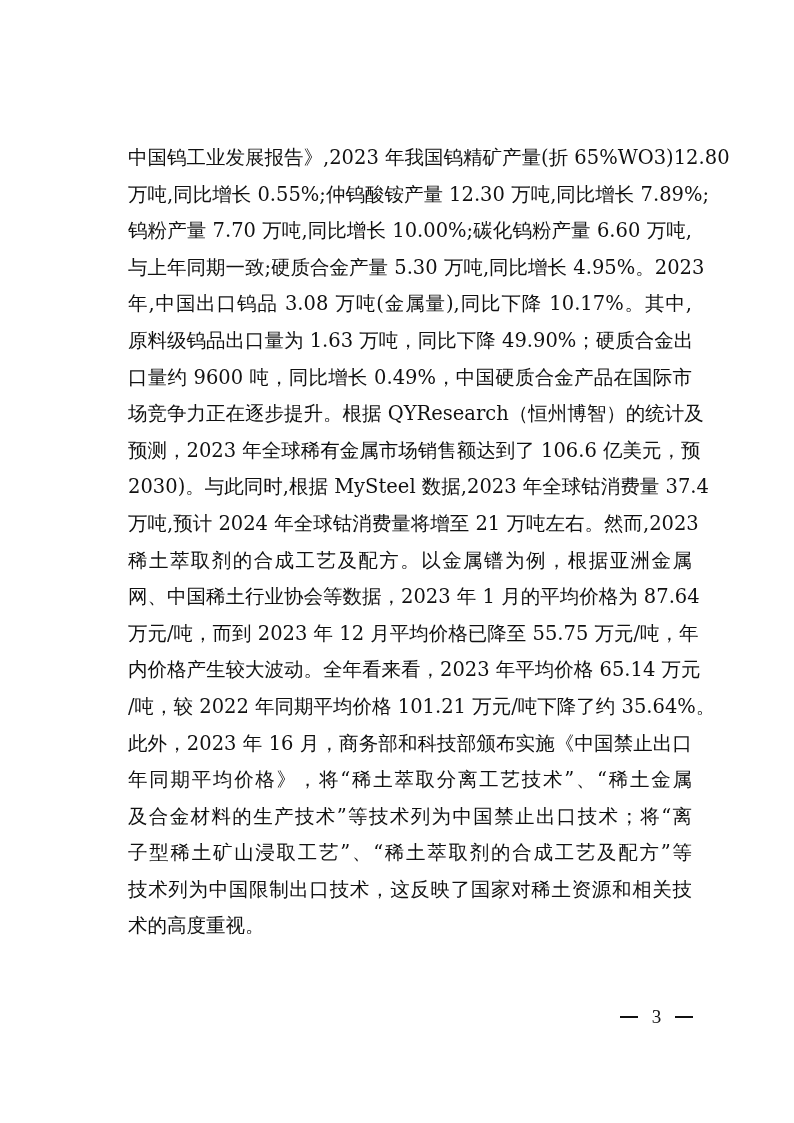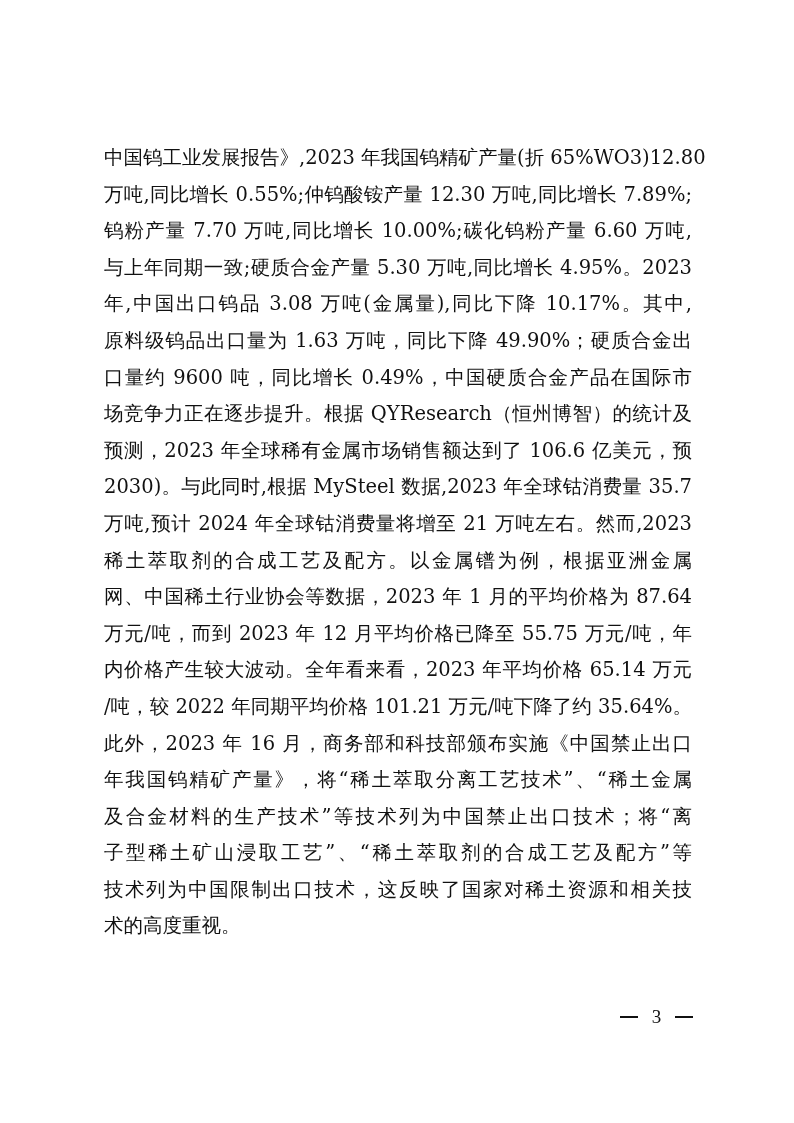--- a/index.html
+++ b/index.html
@@ -10,20 +10,21 @@
     font-family: "DejaVu Serif", "Liberation Serif", serif;
     color: #111;
   }
   .line {
     height: 36.6px; line-height: 36.6px;
     font-size: 19.5px;
     white-space: nowrap;
     text-align: justify;
     text-align-last: justify;
     letter-spacing: 0px;
+    margin-left: 24px;
   }
   .line.last { text-align-last: left; }
   .page-number {
     position: absolute; left: 620px; top: 1006px; width: 73px;
     font-family: "Liberation Serif", serif; font-size: 19px; color: #111;
     display: flex; align-items: center; justify-content: space-between;
   }
   .dash { display: inline-block; width: 18px; height: 2px; background: #111; }
 </style>
 </head>
@@ -33,29 +34,29 @@
   <div class="body-text">
     <div class="line">中国钨工业发展报告》,2023 年我国钨精矿产量(折 65%WO3)12.80</div>
     <div class="line">万吨,同比增长 0.55%;仲钨酸铵产量 12.30 万吨,同比增长 7.89%;</div>
     <div class="line">钨粉产量 7.70 万吨,同比增长 10.00%;碳化钨粉产量 6.60 万吨,</div>
     <div class="line">与上年同期一致;硬质合金产量 5.30 万吨,同比增长 4.95%。2023</div>
     <div class="line">年,中国出口钨品 3.08 万吨(金属量),同比下降 10.17%。其中,</div>
     <div class="line">原料级钨品出口量为 1.63 万吨，同比下降 49.90%；硬质合金出</div>
     <div class="line">口量约 9600 吨，同比增长 0.49%，中国硬质合金产品在国际市</div>
     <div class="line">场竞争力正在逐步提升。根据 QYResearch（恒州博智）的统计及</div>
     <div class="line">预测，2023 年全球稀有金属市场销售额达到了 106.6 亿美元，预</div>
-    <div class="line">2030)。与此同时,根据 MySteel 数据,2023 年全球钴消费量 35.7</div>
+    <div class="line">2030)。与此同时,根据 MySteel 数据,2023 年全球钴消费量 37.4</div>
     <div class="line">万吨,预计 2024 年全球钴消费量将增至 21 万吨左右。然而,2023</div>
     <div class="line">稀土萃取剂的合成工艺及配方。以金属镨为例，根据亚洲金属</div>
     <div class="line">网、中国稀土行业协会等数据，2023 年 1 月的平均价格为 87.64</div>
     <div class="line">万元/吨，而到 2023 年 12 月平均价格已降至 55.75 万元/吨，年</div>
     <div class="line">内价格产生较大波动。全年看来看，2023 年平均价格 65.14 万元</div>
     <div class="line">/吨，较 2022 年同期平均价格 101.21 万元/吨下降了约 35.64%。</div>
     <div class="line">此外，2023 年 16 月，商务部和科技部颁布实施《中国禁止出口</div>
-    <div class="line">年我国钨精矿产量》，将“稀土萃取分离工艺技术”、“稀土金属</div>
+    <div class="line">年同期平均价格》，将“稀土萃取分离工艺技术”、“稀土金属</div>
     <div class="line">及合金材料的生产技术”等技术列为中国禁止出口技术；将“离</div>
     <div class="line">子型稀土矿山浸取工艺”、“稀土萃取剂的合成工艺及配方”等</div>
     <div class="line">技术列为中国限制出口技术，这反映了国家对稀土资源和相关技</div>
     <div class="line last">术的高度重视。</div>
   </div>
 
   <div class="page-number">
     <span class="dash"></span>
     <span>3</span>
     <span class="dash"></span>

